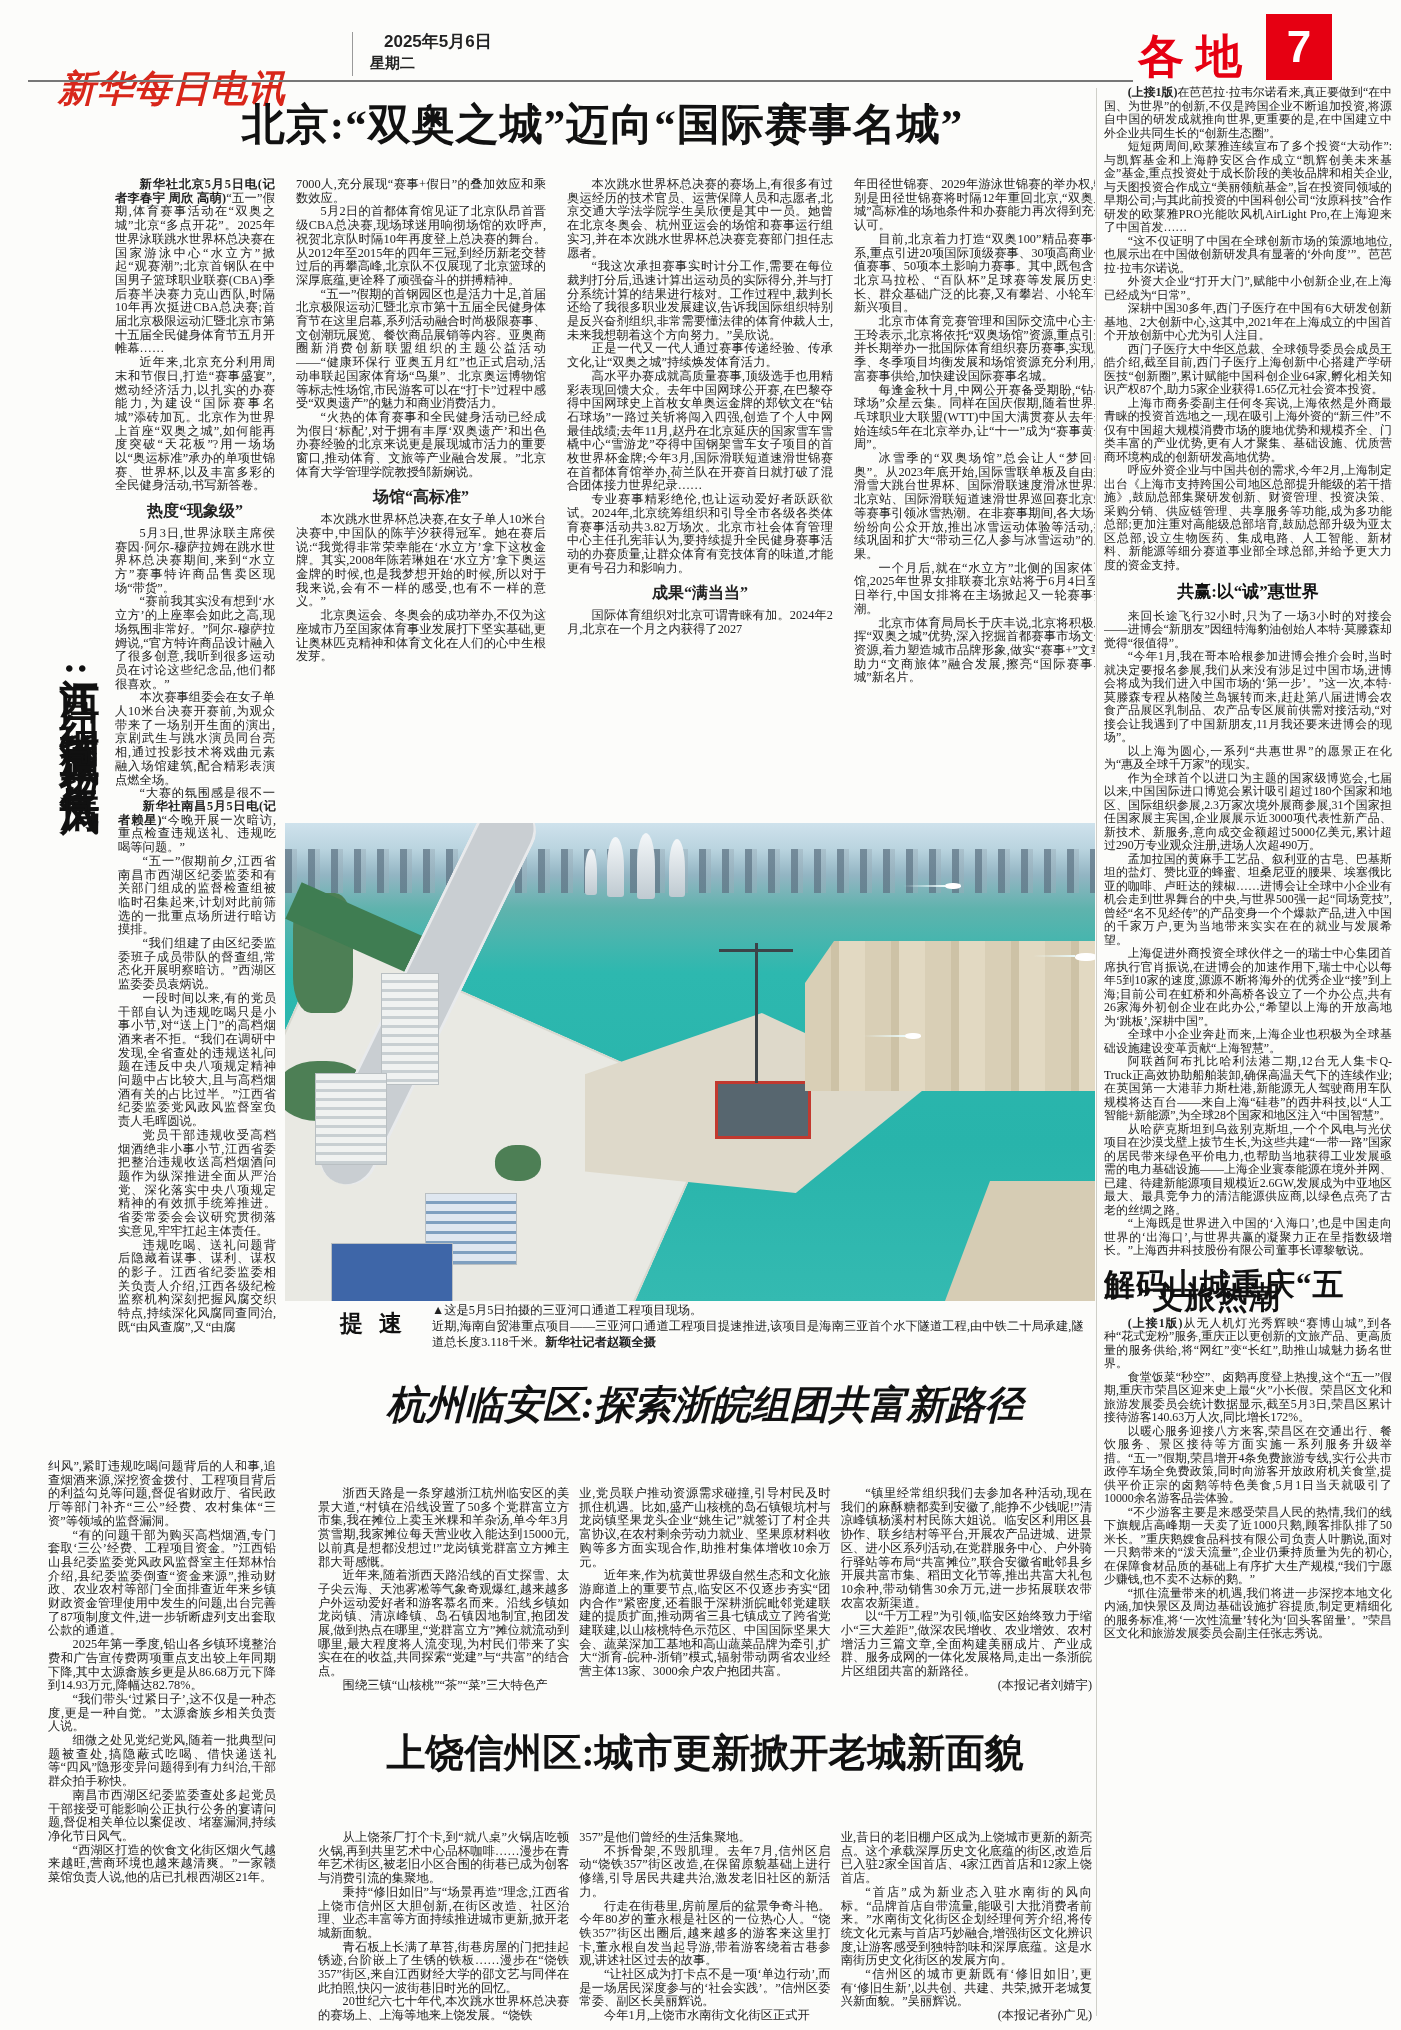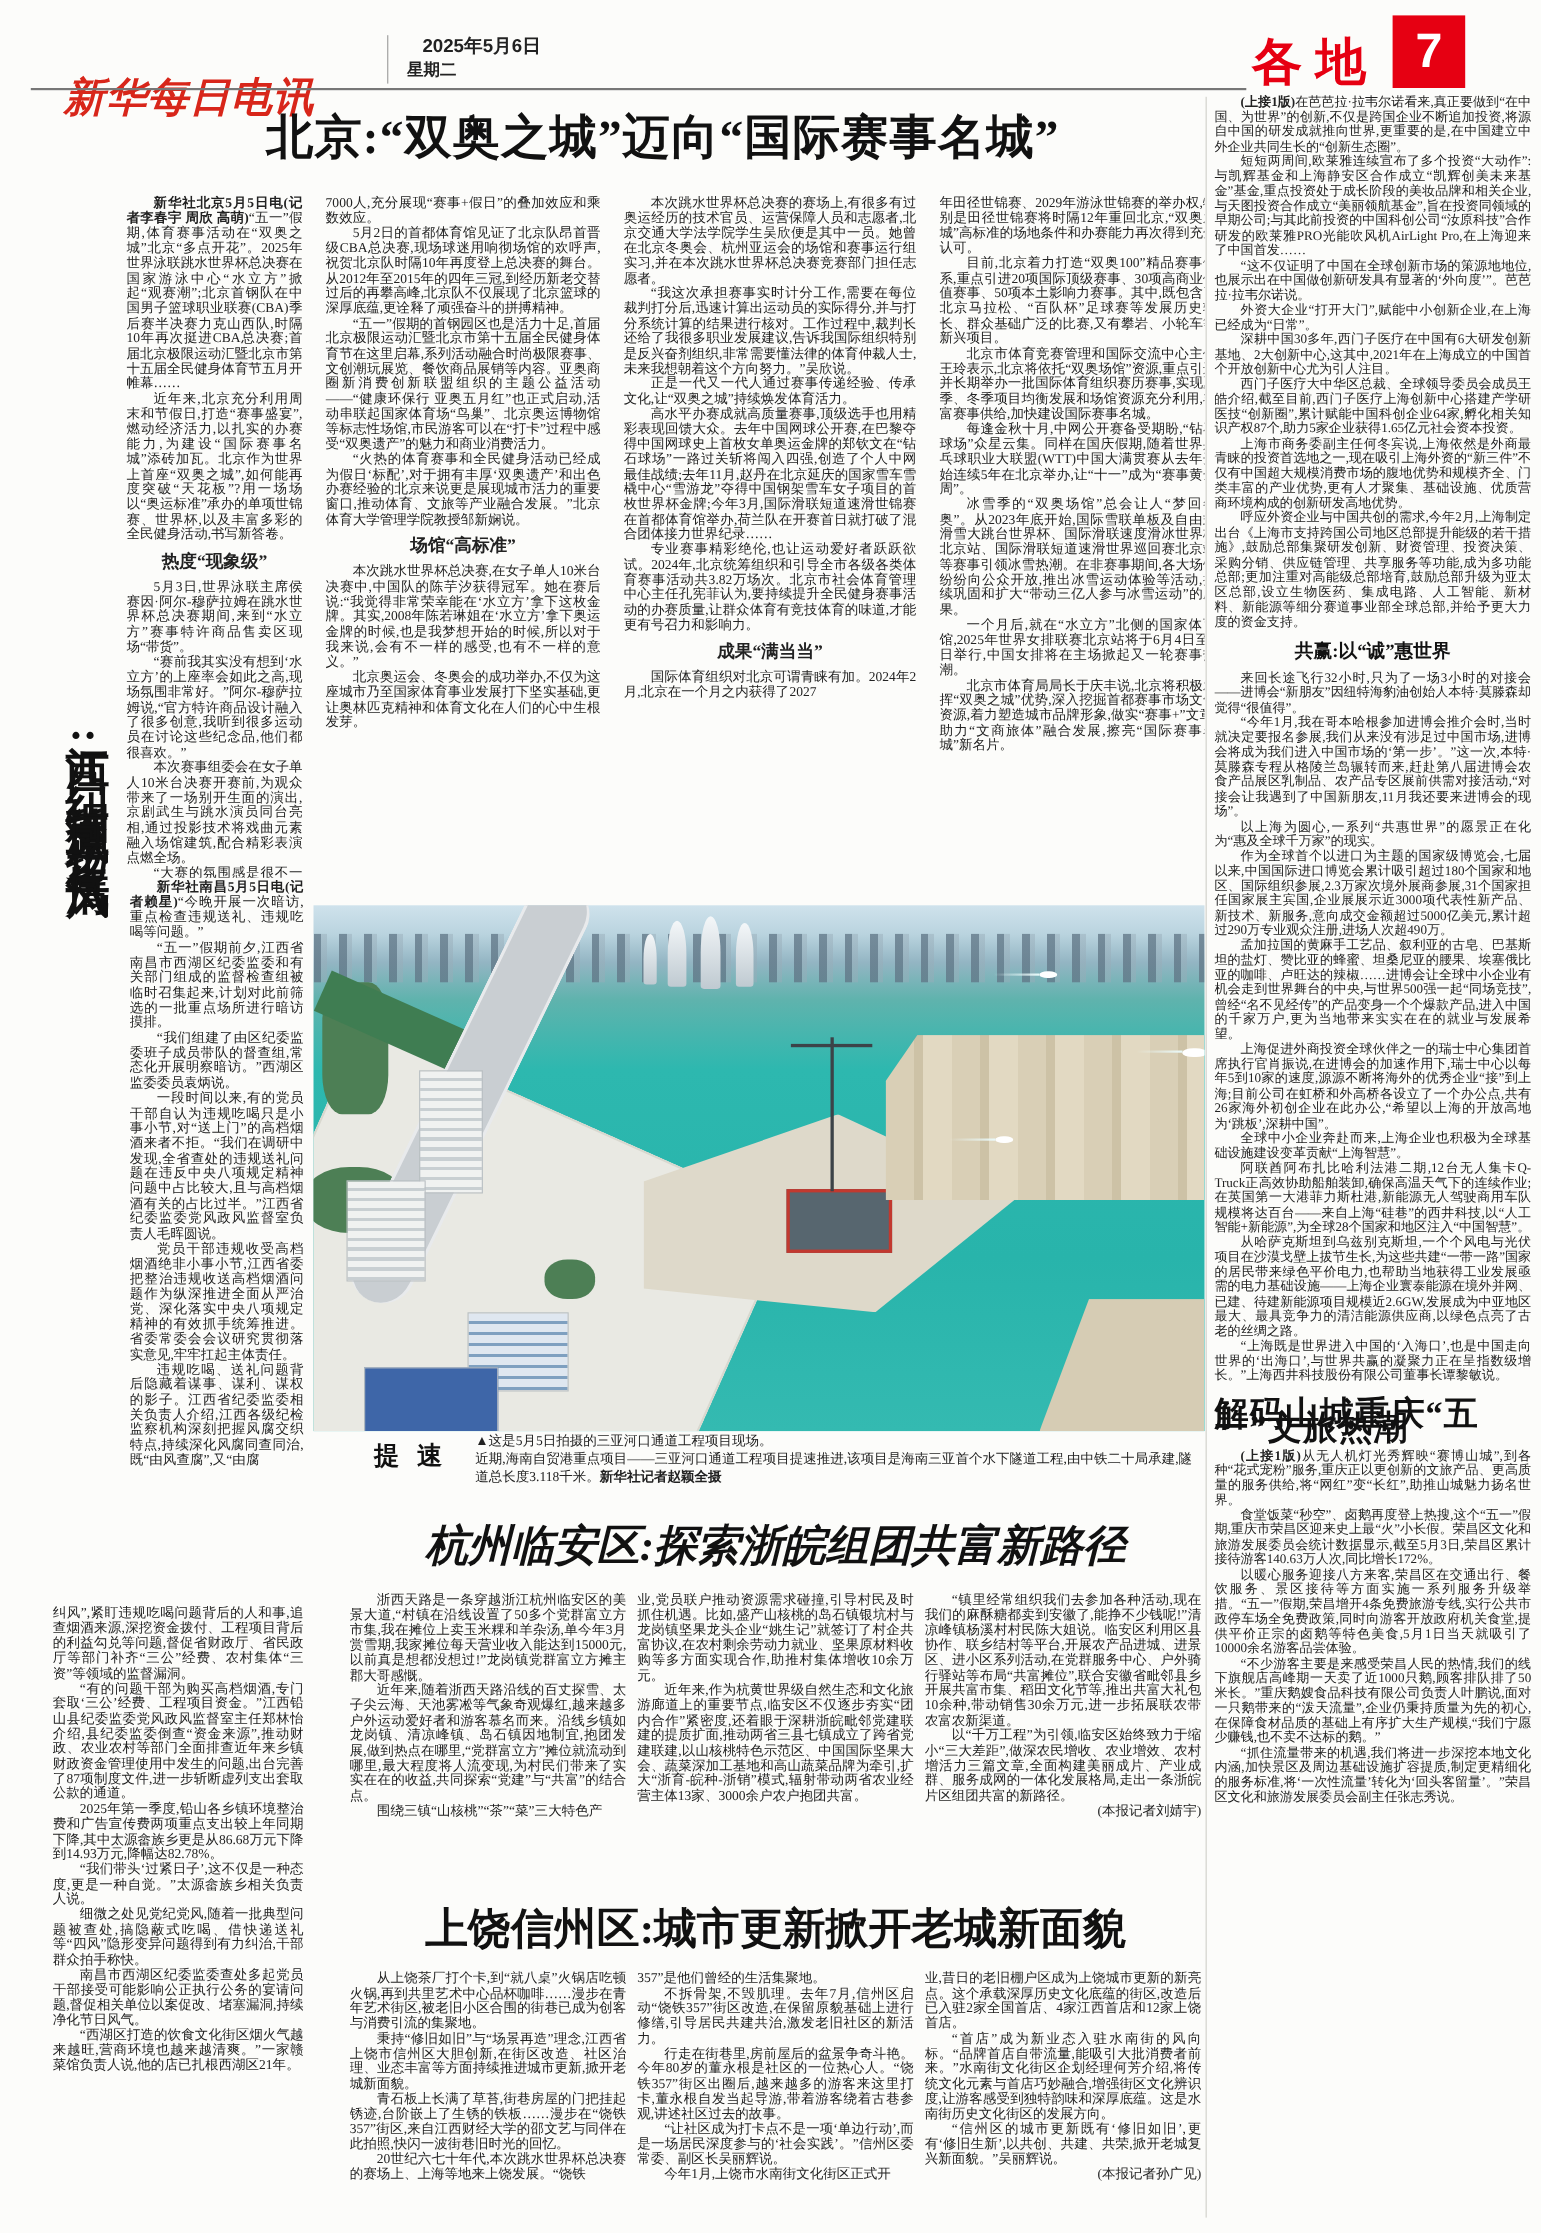--- a/index.html
+++ b/index.html
@@ -85,21 +85,21 @@
   .ph-boat:after{content:"";position:absolute;left:-42px;top:2px;width:42px;height:2px;
            background:linear-gradient(90deg,rgba(255,255,255,0),#eafafa);}
   .bo1{left:660px;top:60px;}
   .bo2{left:790px;top:130px;width:22px;height:8px;}
   .bo3{left:620px;top:210px;}
   .ph-label{position:absolute;left:340px;top:1308px;font-size:23px;font-weight:900;letter-spacing:16px;color:#111;}
   .caption{position:absolute;left:432px;top:1302px;width:660px;font-size:12.3px;line-height:16px;color:#222;}
   .caption .cap1{margin:0;font-weight:400;}
   .caption .credit{font-weight:700;}
   
-  .cols3{position:absolute;display:flex;gap:10px;overflow:hidden;}
+  .cols3{position:absolute;display:flex;gap:10px;overflow:hidden;margin-top:39px;}
   .hz-cols{left:318px;top:1448px;width:774px;height:274px;}
   .sr-cols{left:318px;top:1792px;width:774px;height:224px;}
   .cols3 .ncol{flex:1;overflow:hidden;}
   
   .right-vrule{position:absolute;left:1096px;top:88px;width:1px;height:1928px;background:#cfcfc8;}
   .right-col{position:absolute;left:1104px;top:86px;width:288px;height:1932px;overflow:hidden;
              font-size:11.9px;line-height:13.5px;color:#222;}
   .right-subhead{font-size:17px;font-weight:900;text-align:center;margin:13px 0 11px;color:#111;}
   .cq-headline{font-size:31px;font-weight:900;text-align:left;letter-spacing:1px;margin:20px 0 12px;color:#111;}
 </style>

